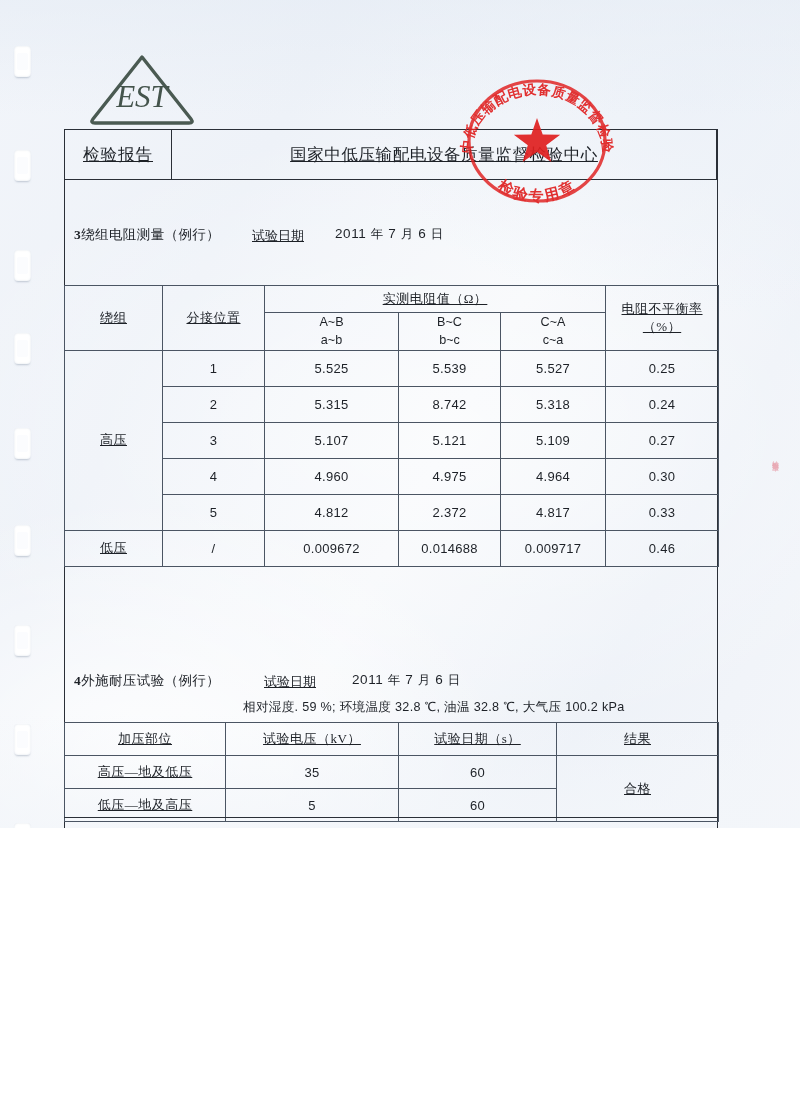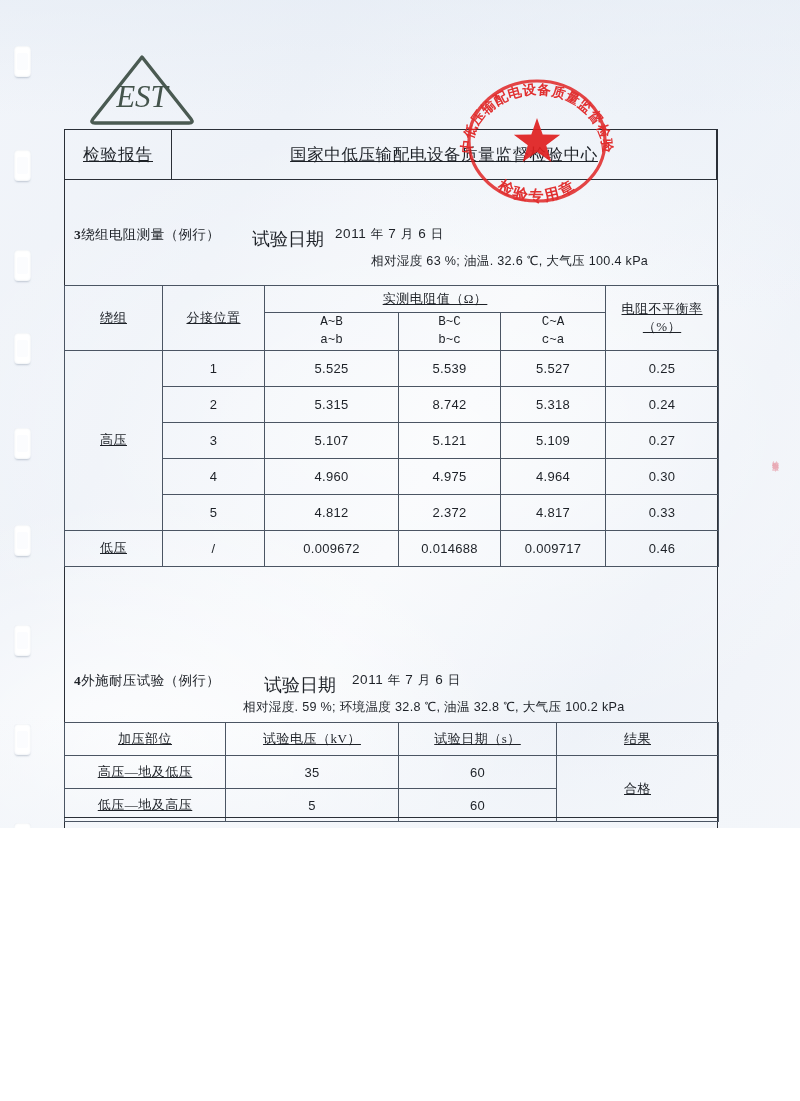--- a/index.html
+++ b/index.html
@@ -147,23 +147,24 @@
   .sec-title {
     position: absolute;
     font-size: 13.5px;
     letter-spacing: 0.4px;
     color: #1d2127;
     white-space: nowrap;
   }
   .sec-title .num { font-weight: 600; }
   .sec-label {
     position: absolute;
-    font-size: 18px;
+    font-size: 13px;
     color: #1d2127;
     white-space: nowrap;
+    text-decoration: underline;
   }
   .sec-date {
     position: absolute;
     font-family: "Liberation Sans", sans-serif;
     font-size: 13.5px;
     color: #1d2127;
     white-space: nowrap;
     letter-spacing: 0.6px;
   }
   .sec-date .cn { font-family: "Liberation Serif", serif; font-size: 12.5px; }
@@ -197,21 +198,21 @@
     font-size: 13px;
     letter-spacing: 0.5px;
     text-decoration: underline;
   }
   .num-cell {
     font-family: "Liberation Sans", sans-serif;
     font-size: 13px;
     letter-spacing: 0.3px;
   }
   .sub-head {
-    font-family: Liberation Mono, monospace;
+    font-family: Liberation Sans, sans-serif;
     font-size: 12.6px;
     line-height: 1.45;
   }
 
   
   #table-resistance { left: 64px; top: 285px; width: 654px; }
   #table-resistance .c-winding  { width: 98px; }
   #table-resistance .c-tap      { width: 102px; }
   #table-resistance .c-ab       { width: 134px; }
   #table-resistance .c-bc       { width: 102px; }
@@ -291,21 +292,20 @@
   </div>
   <div class="sec-label" style="left:252px; top:227px;">试验日期</div>
   <div class="sec-date" style="left:335px; top:226px;">
     <span>2011</span>
     <span class="cn">年</span>
     <span>7</span>
     <span class="cn">月</span>
     <span>6</span>
     <span class="cn">日</span>
   </div>
-  <div class="cond-line" style="left:371px; top:253px;">相对湿度  63 %; 油温. 32.6 ℃, 大气压  100.4 kPa</div>
 
   <table id="table-resistance" class="doc-table">
     <colgroup>
       <col class="c-winding">
         <col class="c-tap">
         <col class="c-ab">
       <col class="c-bc">
         <col class="c-ca">
         <col class="c-unb">
     </colgroup>

